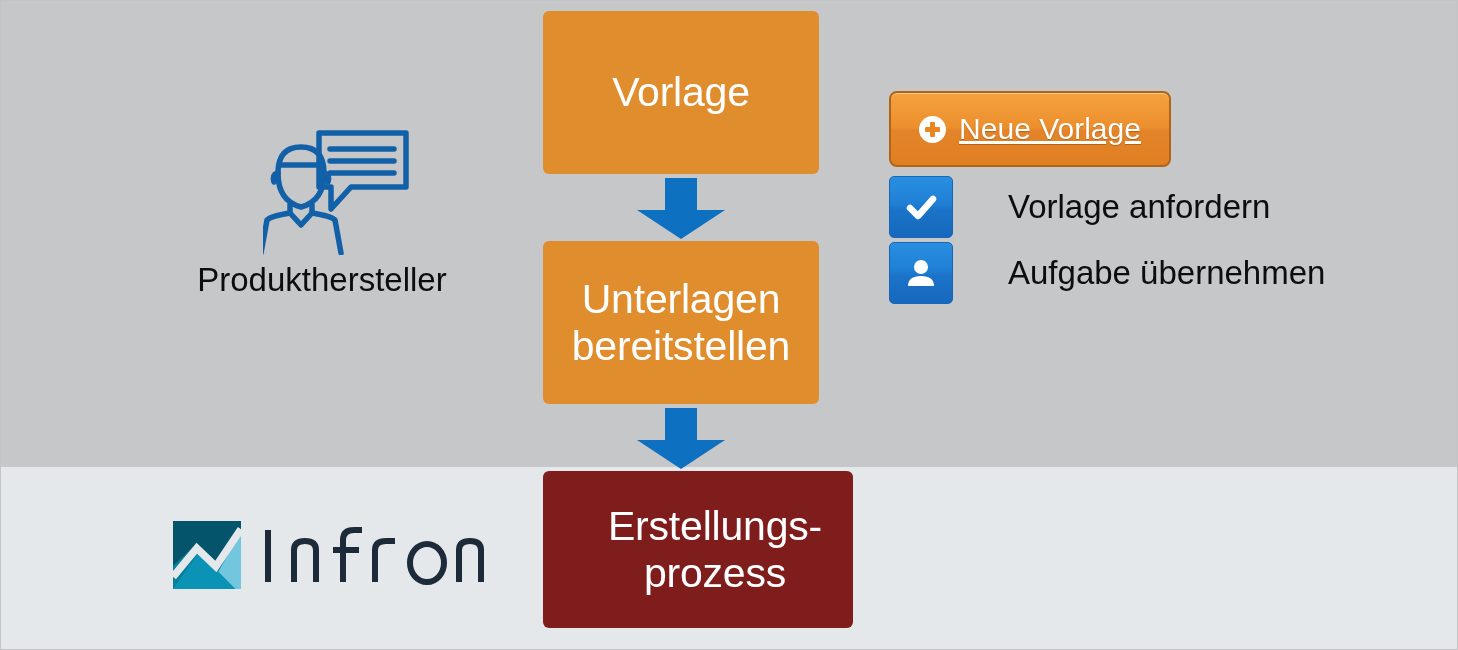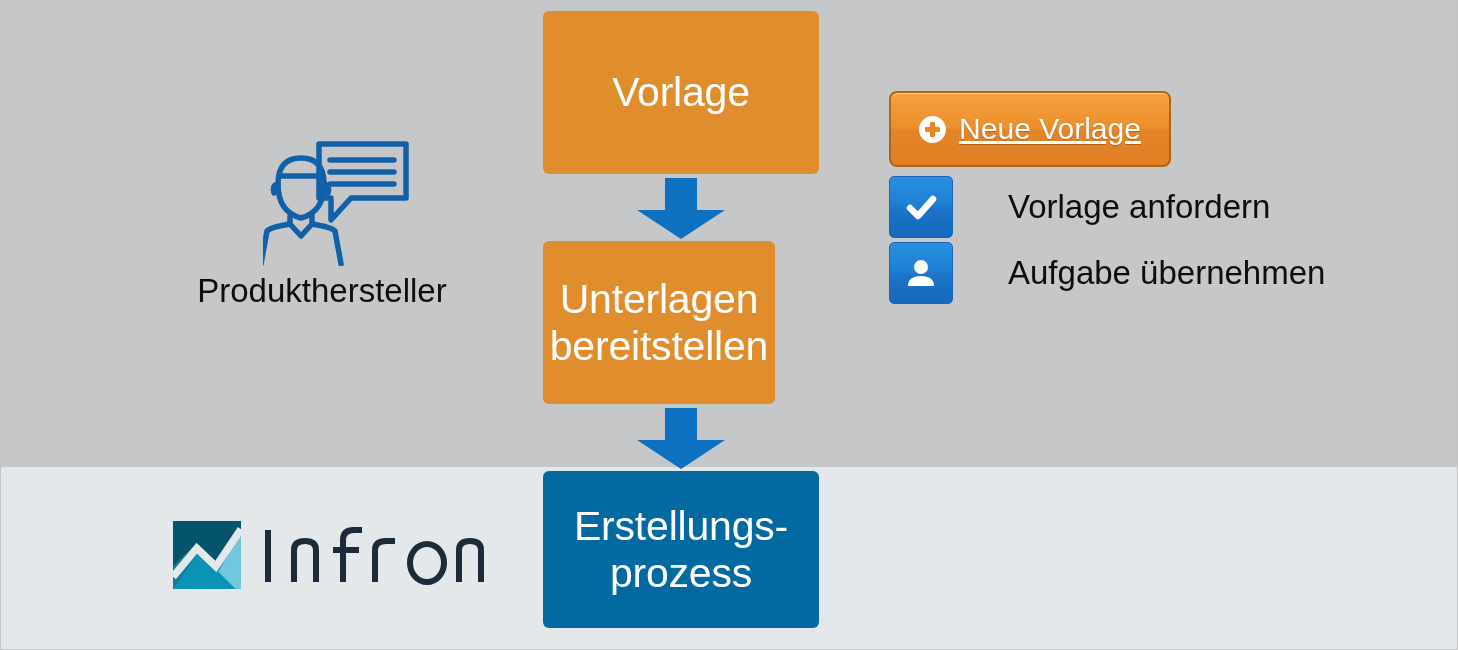--- a/index.html
+++ b/index.html
@@ -40,30 +40,30 @@
     display: flex;
     align-items: center;
     justify-content: center;
     text-align: center;
     color: #ffffff;
     line-height: 1.13;
     letter-spacing: -0.2px;
     font-weight: 400;
   }
   .flowbox.orange { background: #e08d2e; }
-  .flowbox.navy   { background: #0369a1; }
+  .flowbox.navy   { background: #7f1d1d; padding-left: 34px; }
 
   #box-vorlage {
     left: 542px; top: 10px;
     width: 276px; height: 163px;
     font-size: 41px;
   }
   #box-unterlagen {
     left: 542px; top: 240px;
-    width: 232px; height: 163px;
+    width: 276px; height: 163px;
     font-size: 41px;
   }
   #box-erstellung {
     left: 542px; top: 470px;
     width: 276px; height: 157px;
     font-size: 41px;
   }
 
   
   .arrow-down {
@@ -71,21 +71,21 @@
     width: 92px;
     height: 62px;
   }
   #arrow-1 { left: 634px; top: 177px; }
   #arrow-2 { left: 634px; top: 407px; }
 
   
   #actor-group {
     position: absolute;
     left: 190px;
-    top: 135px;
+    top: 124px;
     width: 262px;
     height: 185px;
   }
   #actor-icon {
     position: absolute;
     left: 72px;
     top: 0px;
     width: 150px;
     height: 130px;
   }

